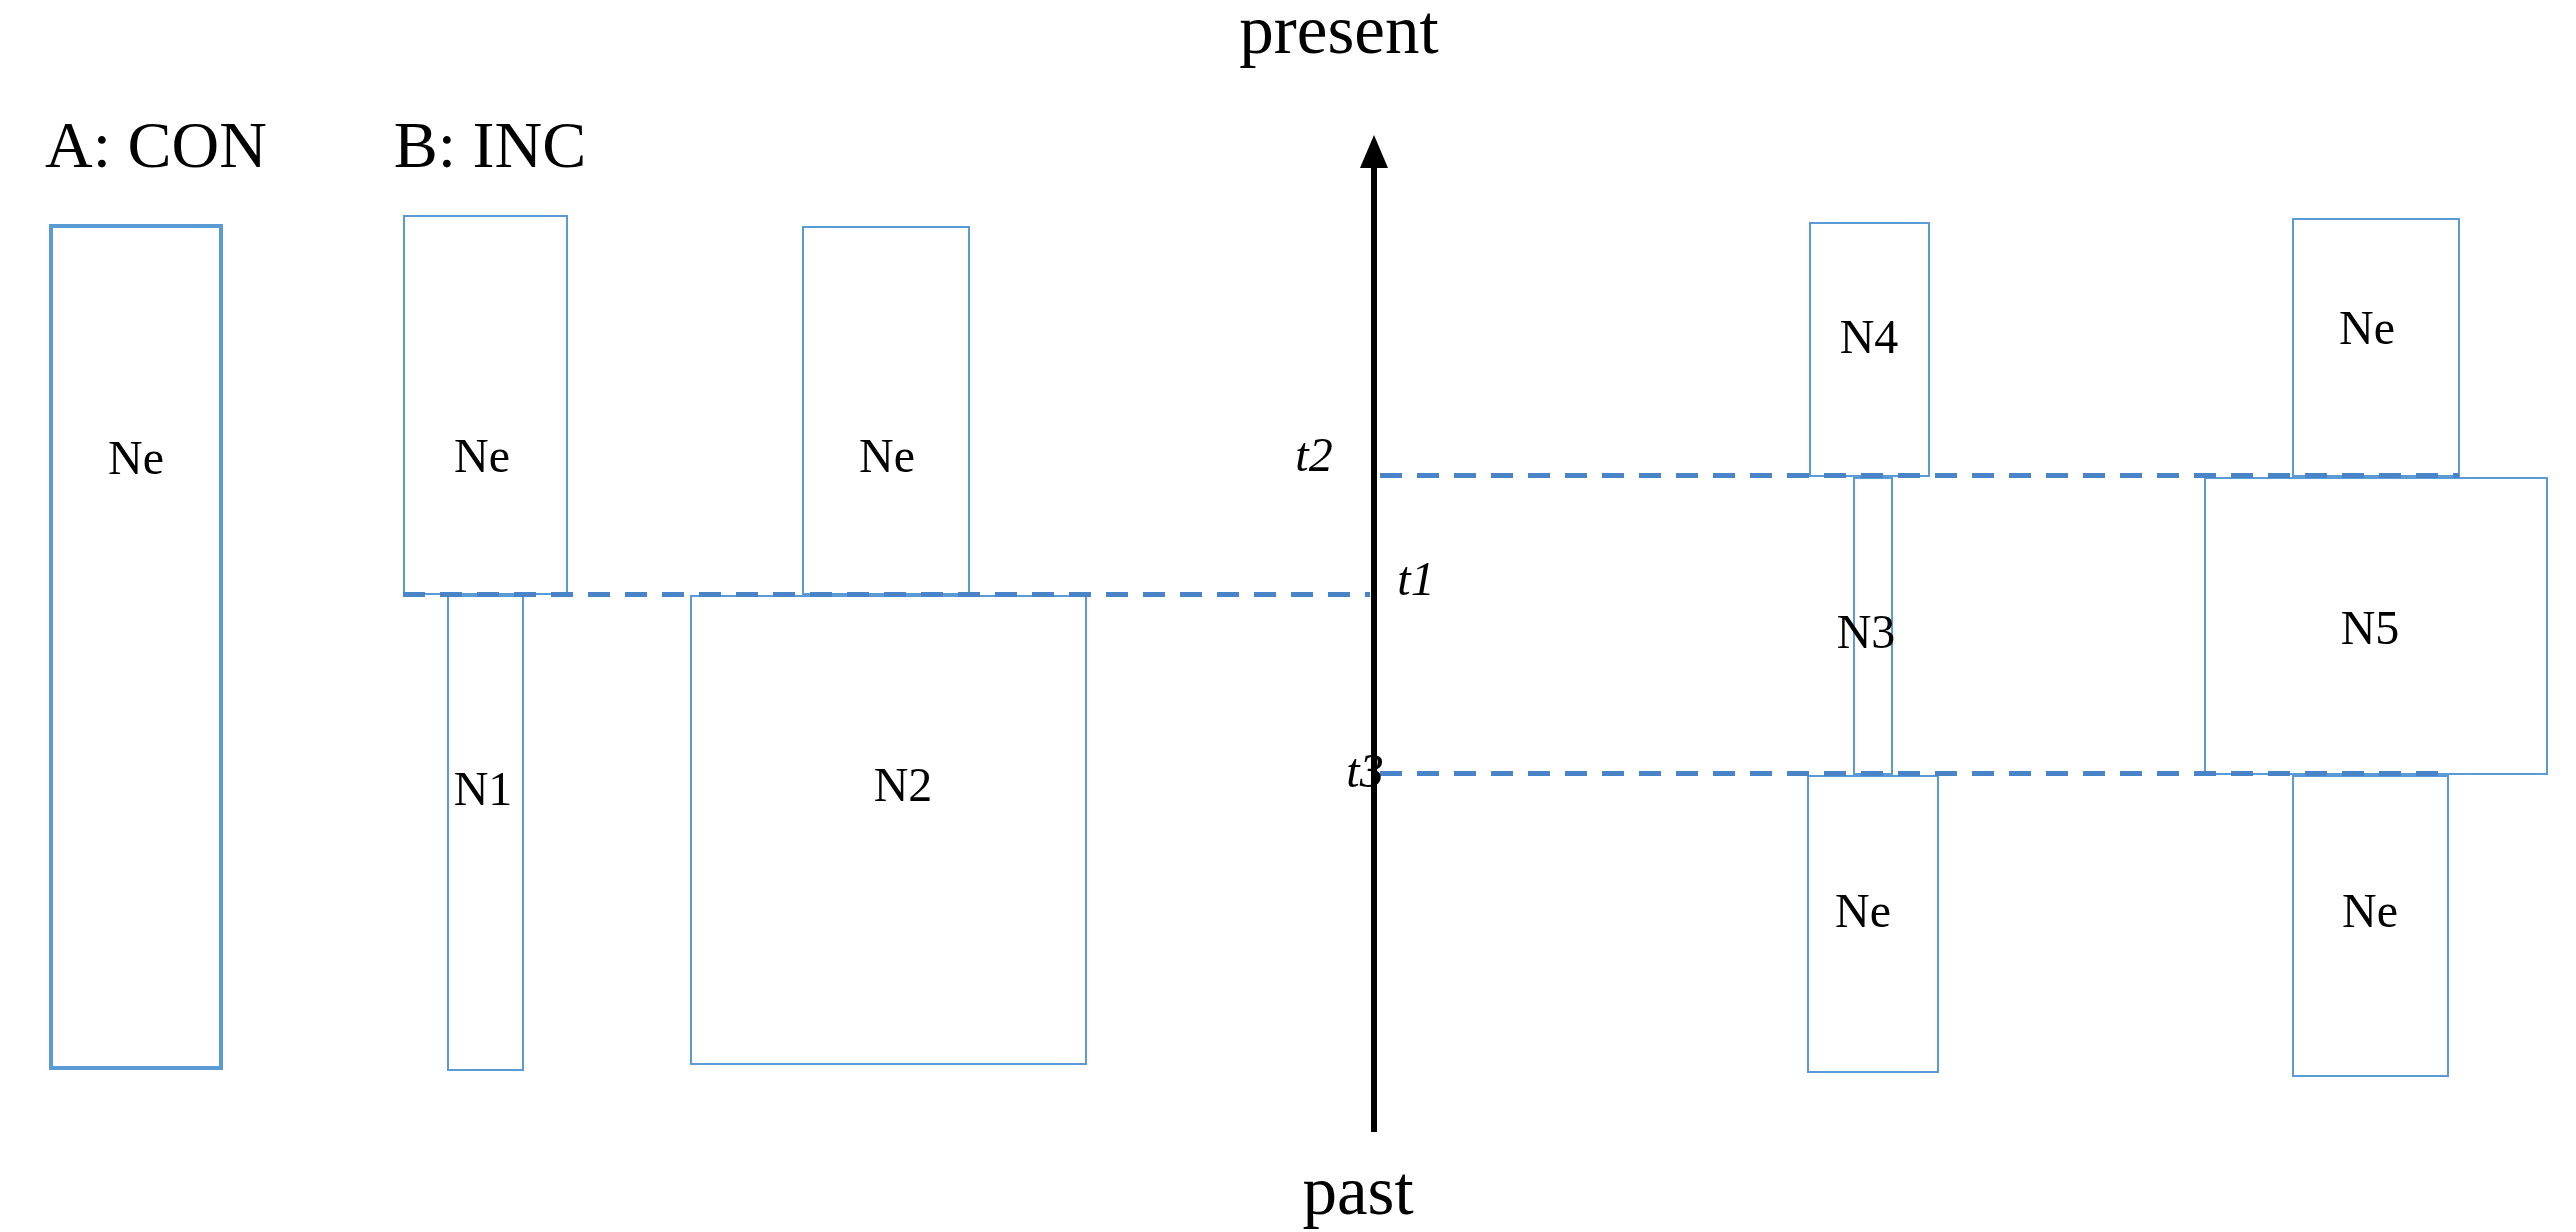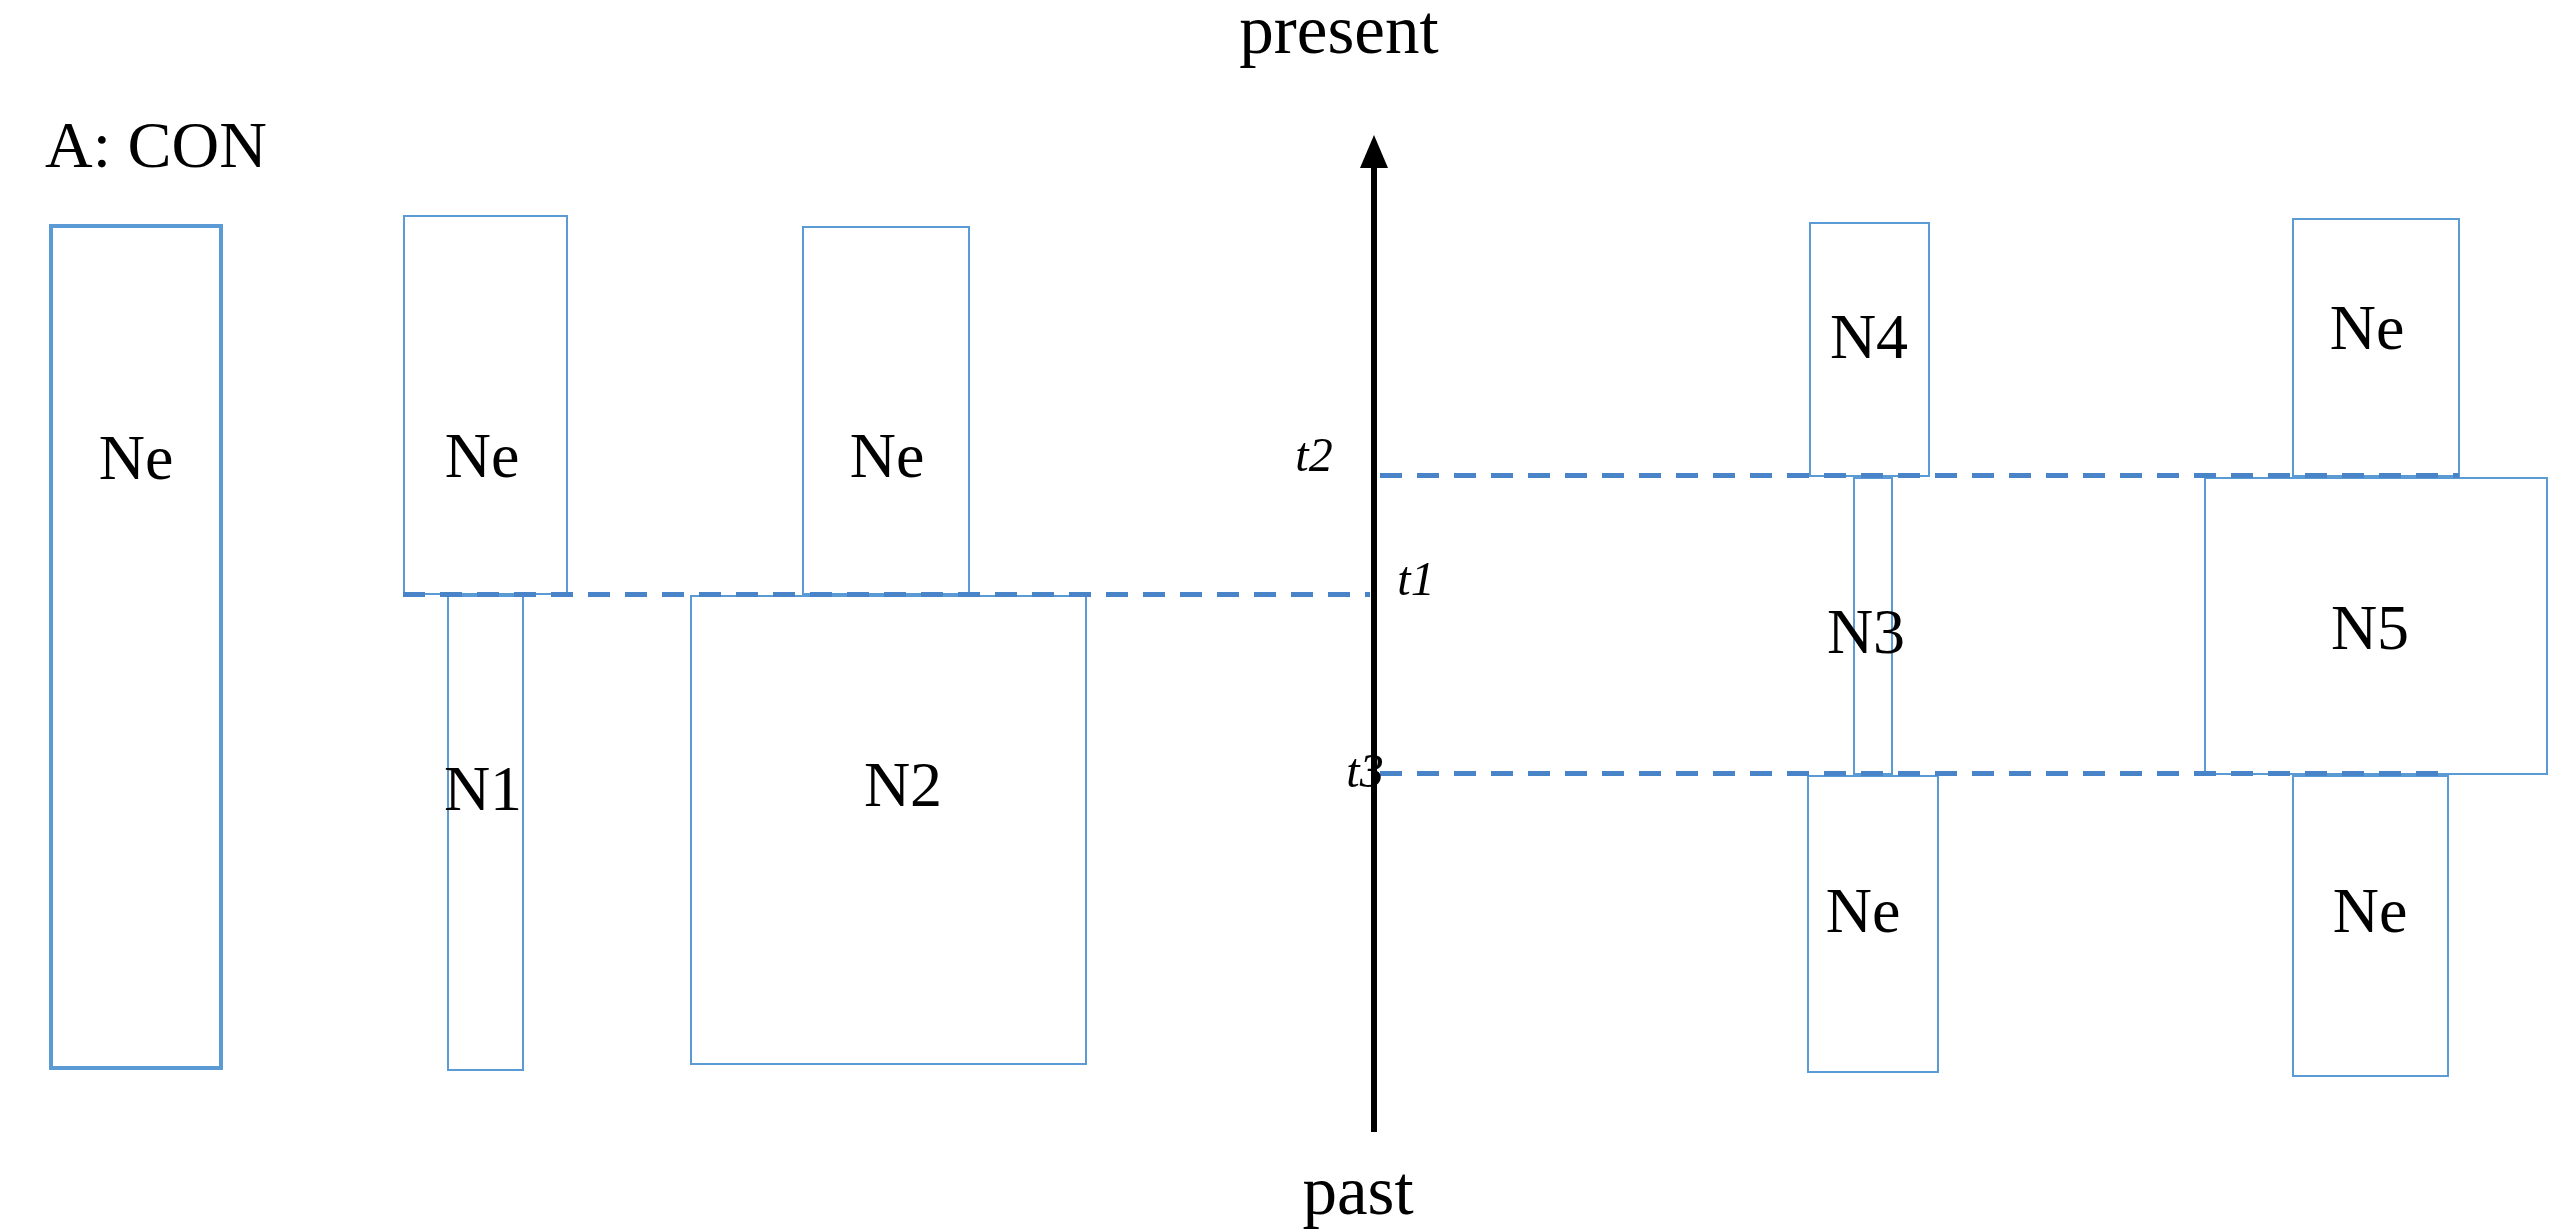--- a/index.html
+++ b/index.html
@@ -44,29 +44,30 @@
     border-left: 14px solid transparent;
     border-right: 14px solid transparent;
     border-bottom: 33px solid #000;
     z-index: 3;
   }
 
   
   .txt { position: absolute; white-space: nowrap; z-index: 4; line-height: 1; }
   .endpoint-label { font-size: 69px; transform: translateX(-50%); }
   .model-title { font-size: 66px; transform: translateX(-50%); }
-  .seg-label { font-size: 64px; transform: translate(-50%, -50%); }
+  .seg-label { font-size: 48px; transform: translate(-50%, -50%); }
   .tick-label { font-size: 48px; transform: translate(-50%, -50%); font-style: italic; }
 </style>
 </head>
 <body>
 
 <div class="canvas">
 
   <div class="txt model-title" style="left:124px;  top:112px;margin-left:32px;">A: CON</div>
+  <div class="txt model-title" style="left:490px;  top:112px;">B: INC</div>
 
   <div class="box thick" style="left:49px; top:224px; width:174px; height:846px;"></div>
 
   <div class="box" style="left:403px; top:215px; width:165px; height:380px;"></div>
   <div class="box" style="left:447px; top:595px; width:77px; height:476px;"></div>
 
   <div class="box" style="left:802px; top:226px; width:168px; height:369px;"></div>
   <div class="box" style="left:690px; top:595px; width:397px; height:470px;"></div>
 
   <div class="box" style="left:1809px; top:222px; width:121px; height:255px;"></div>

